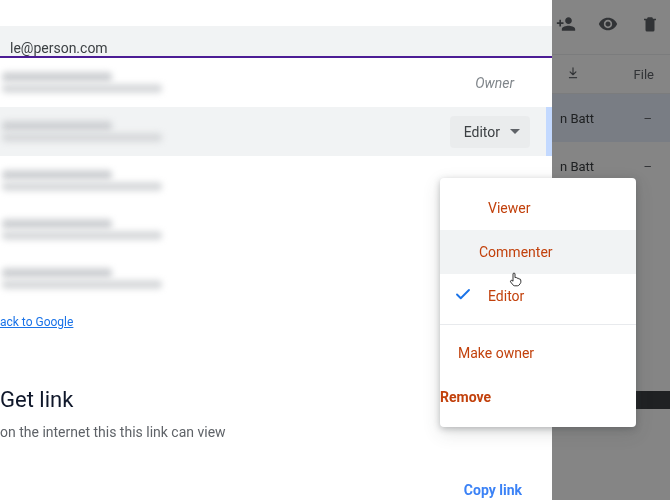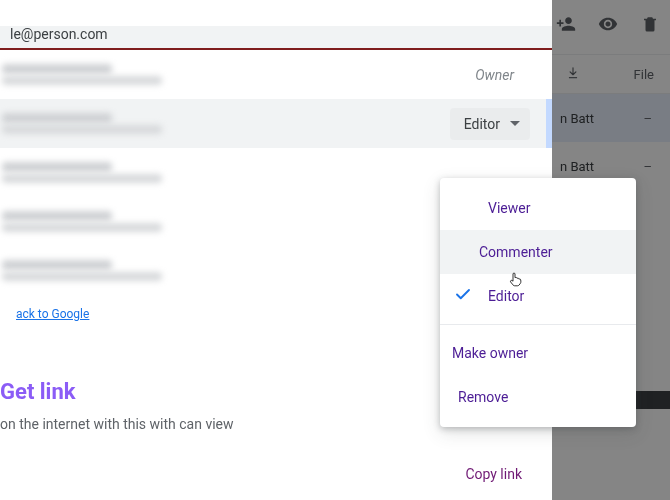--- a/index.html
+++ b/index.html
@@ -85,28 +85,28 @@
       background: #fff;
       z-index: 3;
     }
 
     .top-gap {
       height: 26px;
       position: relative;
     }
 
     .email-input {
-      height: 24px;
-      display: flex;
-      align-items: flex-start;
+      height: 32px;
+      display: flex;
+      align-items: flex-end;
       padding: 0 10px;
       font-size: 14px;
       color: #3c4043;
       background: #f1f3f4;
-      border-bottom: 2px solid #7f1d1d;
+      border-bottom: 2px solid #4c1d95;
       margin: 0 0px 0 0;
     }
 
     .people-list {
       position: relative;
     }
     .person-row {
       display: flex;
       align-items: center;
       height: 49px;
@@ -157,45 +157,45 @@
       border-right: 5px solid transparent;
       border-top: 5px solid #5f6368;
     }
 
     .feedback-link {
       color: #1a73e8;
       font-size: 12px;
       text-decoration: underline;
       display: inline-block;
       margin-top: 12px;
-      margin-left: 16px;
+      margin-left: 0px;
       cursor: pointer;
       text-align: center;
     }
 
     .get-link-section {
       padding: 20px 0 0 0;
     }
     .get-link-title {
       font-size: 22px;
-      color: #8b5cf6;
+      color: #0f172a;
+      font-weight: 400;
+      margin-bottom: 12px;
+    }
+    .get-link-sub {
+      font-size: 14px;
+      color: #5f6368;
+    }
+    .copy-link {
+      position: absolute;
+      right: 30px;
+      bottom: 2px;
+      color: #3b82f6;
+      font-size: 14px;
       font-weight: 700;
-      margin-bottom: 12px;
-    }
-    .get-link-sub {
-      font-size: 14px;
-      color: #5f6368;
-    }
-    .copy-link {
-      position: absolute;
-      right: 30px;
-      bottom: 18px;
-      color: #701a75;
-      font-size: 14px;
-      font-weight: 400;
       cursor: pointer;
     }
 
     
     .dropdown {
       position: absolute;
       top: 178px;
       left: 440px;
       width: 196px;
       background: #fff;
@@ -209,21 +209,21 @@
       background: #e8eaed;
       margin: 6px 0;
     }
     .dropdown-item {
       display: flex;
       align-items: center;
       height: 44px;
       padding: 0 18px 0 48px;
       position: relative;
       font-size: 14px;
-      color: #4c1d95;
+      color: #c2410c;
       cursor: pointer;
     }
     .dropdown-item.hovered {
       background: #f1f3f4;
       padding-left: 39px;
     }
     .dropdown-item .check {
       position: absolute;
       left: 14px;
       top: 50%;
@@ -357,45 +357,45 @@
         <div class="blur-name"></div>
         <div class="blur-email"></div>
       </div>
     </div>
   </div>
 
   <span class="feedback-link">ack to Google</span>
 
   <div class="get-link-section" style="margin-top:38px;">
     <div class="get-link-title">Get link</div>
-    <div class="get-link-sub">on the internet with this with can view</div>
+    <div class="get-link-sub">on the internet this this link can view</div>
     <span class="copy-link">Copy link</span>
   </div>
 </div>
 
 <div class="dropdown">
   <div class="dropdown-item">
     <span>Viewer</span>
   </div>
   <div class="dropdown-item hovered">
     <span>Commenter</span>
   </div>
   <div class="dropdown-item">
     <span class="check">
       <svg width="18" height="18" viewBox="0 0 24 24" fill="none" stroke="#1a73e8" stroke-width="2.5" stroke-linecap="round" stroke-linejoin="round">
           <polyline points="4 12 9 17 20 6"></polyline>
         </svg>
     </span>
     <span>Editor</span>
   </div>
   <div class="section-sep"></div>
-  <div class="dropdown-item" style="padding-left:12px;">
+  <div class="dropdown-item" style="padding-left:18px;">
     <span>Make owner</span>
   </div>
-  <div class="dropdown-item" style="padding-left:18px;">
+  <div class="dropdown-item" style="padding-left:0;font-weight:bold;">
     <span>Remove</span>
   </div>
 </div>
 
 <div class="cursor-hand">
   <svg width="16" height="18" viewBox="0 0 24 24">
       <path fill="#fff" stroke="#000" stroke-width="1.2" d="M9 3c.8 0 1.5.7 1.5 1.5V10l1-.3c.8-.3 1.7.2 1.9 1l.1.3 1-.3c.8-.2 1.6.3 1.8 1.1l.1.4.9-.2c.8-.2 1.6.4 1.7 1.2l.3 2c.2 1.4-.2 2.8-1.1 3.9l-1.6 2c-.6.7-1.5 1.1-2.4 1.1H10c-1 0-1.9-.5-2.5-1.3L4 16.5c-.5-.7-.4-1.7.3-2.2.6-.5 1.5-.4 2.1.1l1.1 1V4.5C7.5 3.7 8.2 3 9 3z"></path>
     </svg>
 </div>
 

